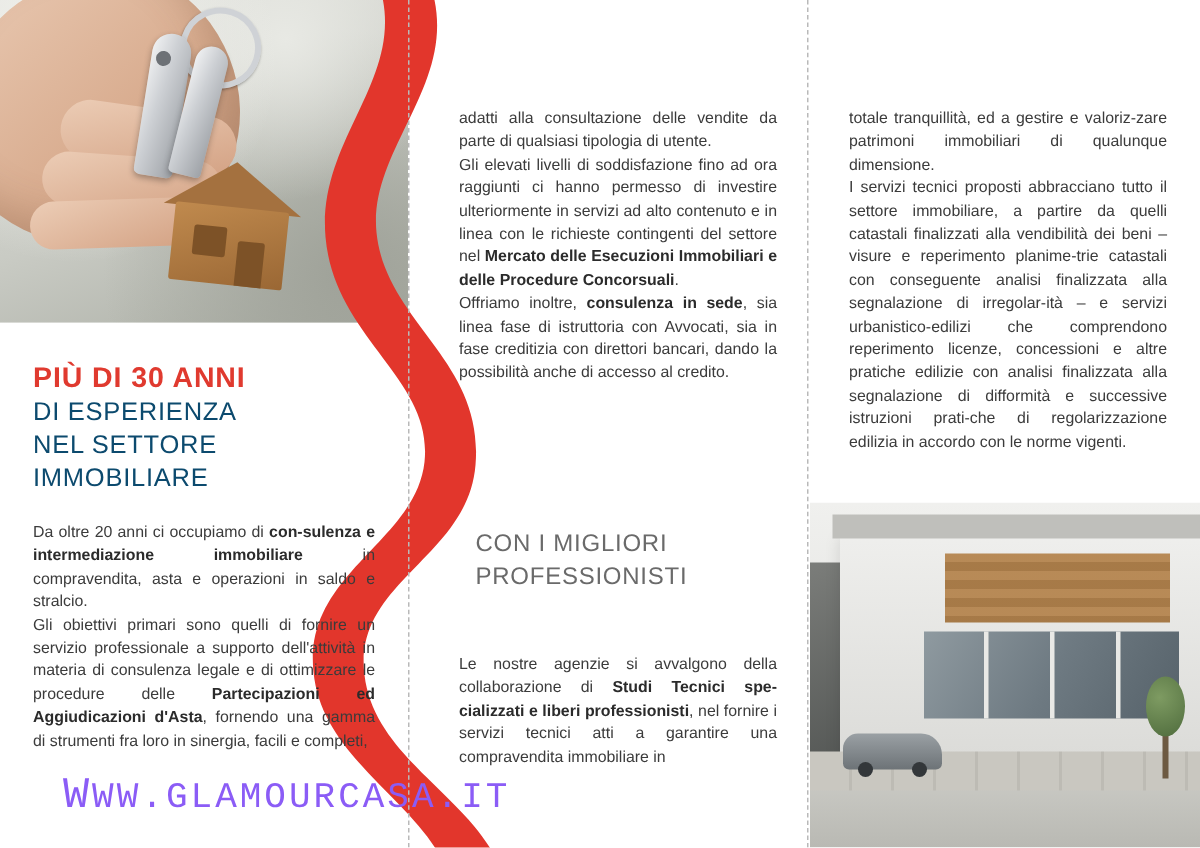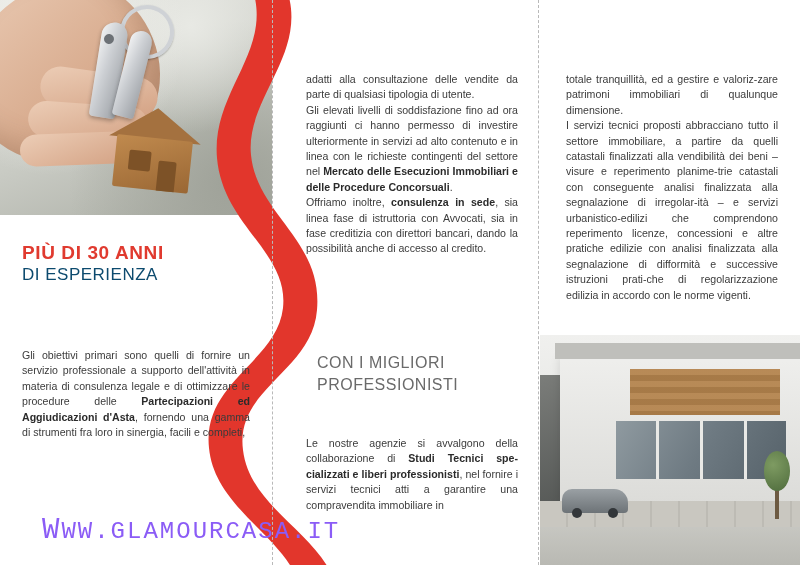--- a/index.html
+++ b/index.html
@@ -299,23 +299,27 @@
              C84,262 18,236 12,168 C6,98 74,58 44,-10 Z" fill="#e2362c"></path>
   </svg>
 
   <div class="fold f1"></div>
   <div class="fold f2"></div>
 
 
   <div class="left-head">
     <div class="l1">PIÙ DI 30 ANNI</div>
     <div class="l2">DI ESPERIENZA</div>
+    <div class="l3">NEL SETTORE IMMOBILIARE</div>
   </div>
 
   <div class="left-body">
+    <p style="margin:0 0 0 0">
+      <span>Da oltre 20 anni ci occupiamo di </span><b>con-sulenza e intermediazione immobiliare</b><span> in compravendita, asta e operazioni in saldo e stralcio.</span>
+    </p>
     <p style="margin:0">
       <span>Gli obiettivi primari sono quelli di fornire un servizio professionale a supporto dell'attività in materia di consulenza legale e di ottimizzare le procedure delle </span><b>Partecipazioni ed Aggiudicazioni d'Asta</b><span>, fornendo una gamma di strumenti fra loro in sinergia, facili e completi,</span>
     </p>
   </div>
 
   <div class="mid-body">
     <p style="margin:0">adatti alla consultazione delle vendite da parte di qualsiasi tipologia di utente.</p>
     <p style="margin:0">
       <span>Gli elevati livelli di soddisfazione fino ad ora raggiunti ci hanno permesso di investire ulteriormente in servizi ad alto contenuto e in linea con le richieste contingenti del settore nel </span><b>Mercato delle Esecuzioni Immobiliari e delle Procedure Concorsuali</b><span>.</span>
     </p>

